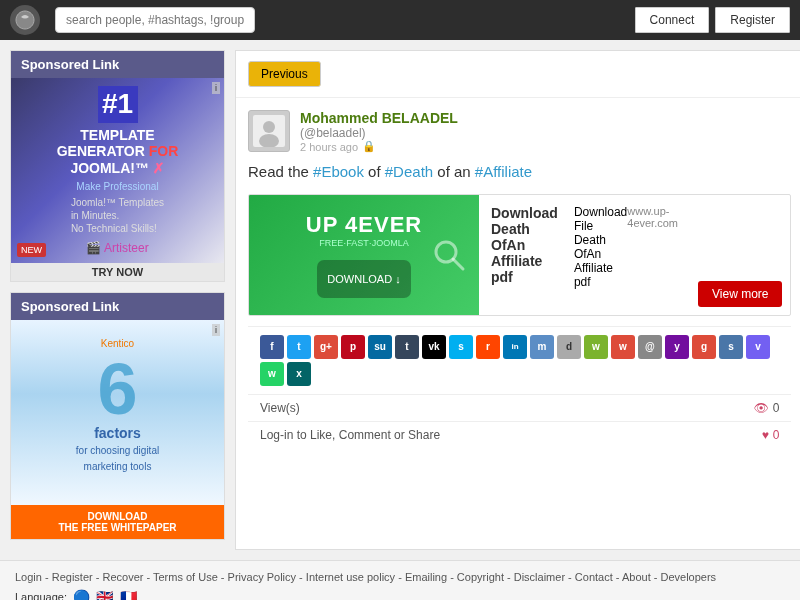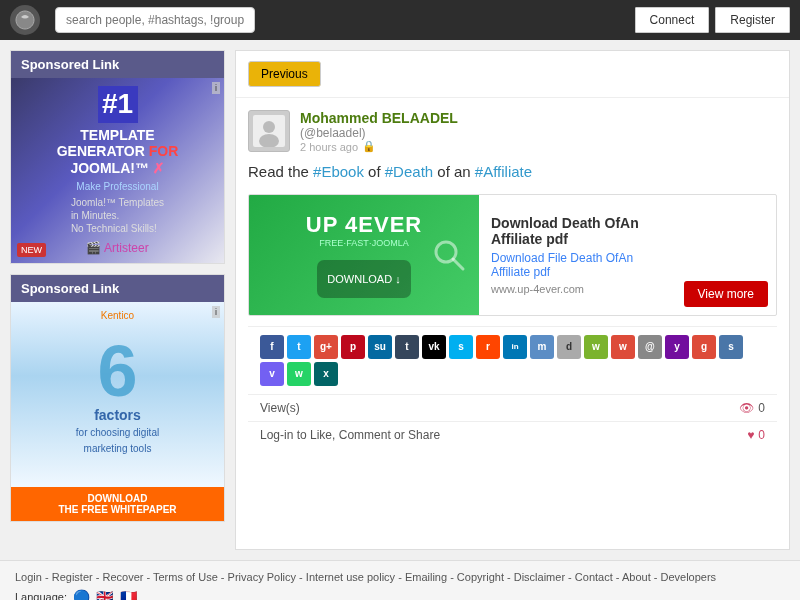--- a/index.html
+++ b/index.html
@@ -119,21 +119,21 @@
       background: linear-gradient(180deg, #e8f4ff 0%, #aad4f0 40%, #f0f8ff 100%);
       position: relative; overflow: hidden;
       display: flex; flex-direction: column; align-items: center; justify-content: center;
       padding: 8px;
     }
     .ad-image-2 .ad-badge {
       position: absolute; top: 4px; right: 4px;
       background: rgba(200,200,200,0.7); font-size: 9px; padding: 1px 3px; color: #333;
     }
     .ad-image-2 .kentico-logo {
-      position: absolute; top: 8px; left: 50%; transform: translateX(-50%);
+      position: absolute; top: 18px; left: 50%; transform: translateX(-50%);
       font-size: 10px; color: #f07800;
     }
     .ad-image-2 .num6 {
       font-size: 72px; font-weight: bold; color: #3399cc; opacity: 0.7; line-height: 1;
     }
     .ad-image-2 .factors-text {
       font-size: 14px; font-weight: bold; color: #3366aa; text-align: center;
     }
     .download-btn {
       background: #ff6600; color: #fff; text-align: center; font-size: 10px;
@@ -210,27 +210,27 @@
       letter-spacing: 1px;
     }
     .link-thumb .brand-sub {
       font-size: 9px; color: #aaffcc; margin-bottom: 8px;
     }
     .link-thumb .dl-btn {
       background: rgba(0,0,0,0.3); color: #fff; padding: 13px 10px;
       font-size: 11px; border-radius: 7px; margin-top: 4px;
     }
     .link-info {
-      padding: 10px 12px; flex: 1; display: flex; flex-direction: column; justify-content: center;
+      padding: 10px 12px; flex: 1; display: flex; flex-direction: row; justify-content: center;
     }
     .link-title {
       font-size: 14px; font-weight: bold; color: #333; margin-bottom: 4px;
     }
     .link-desc {
-      font-size: 12px; color: #3b82f6; margin-bottom: 4px;
+      font-size: 12px; color: #000000; margin-bottom: 4px; margin-left: 16px;
     }
     .link-url {
       font-size: 11px; color: #888;
     }
     .link-view-more {
       display: flex; align-items: flex-end; padding: 8px;
     }
     .view-more-btn {
       background: #cc0000; color: #fff; padding: 6px 14px;
       border: none; border-radius: 3px; cursor: pointer; font-size: 12px;
@@ -311,20 +311,21 @@
         </div>
         <div class="ad-subtitle">Make Professional</div>
         <div class="ad-desc">
           Joomla!™ Templates<br>in Minutes.<br>No Technical Skills!
         </div>
         <div class="ad-logo">
           <span>🎬</span> <span>Artisteer</span>
         </div>
         <div class="new-badge">NEW</div>
       </div>
+      <div class="try-btn">TRY NOW</div>
     </div>
 
     <div class="sponsored-block">
       <div class="sponsored-title">Sponsored Link</div>
       <div class="ad-image-2">
         <span class="ad-badge">i</span>
         <div class="kentico-logo">Kentico</div>
         <div class="num6">6</div>
         <div class="factors-text">
           <span>factors</span><br>

